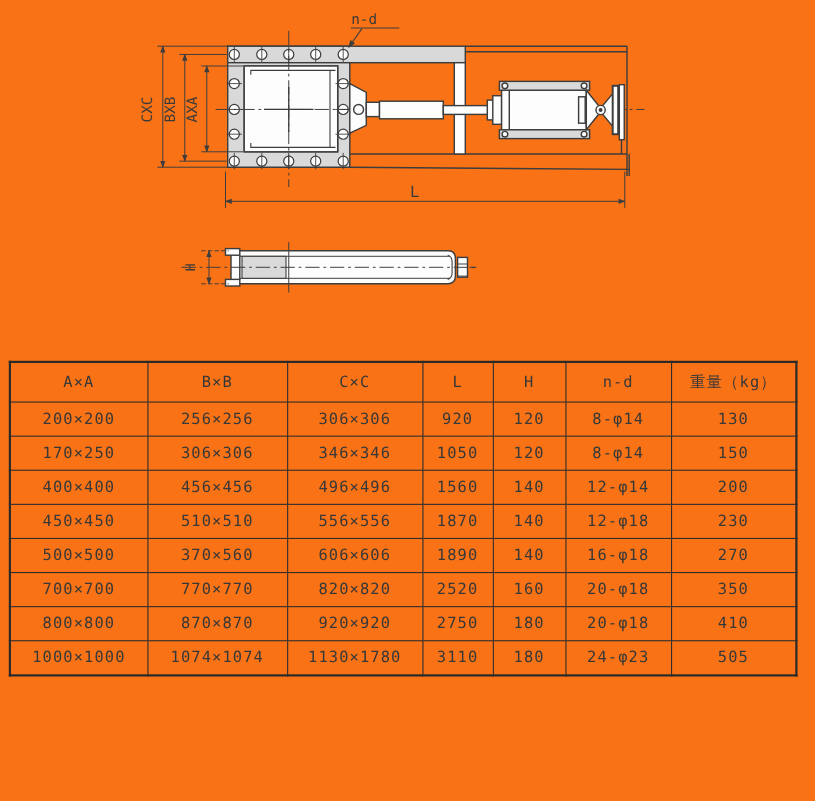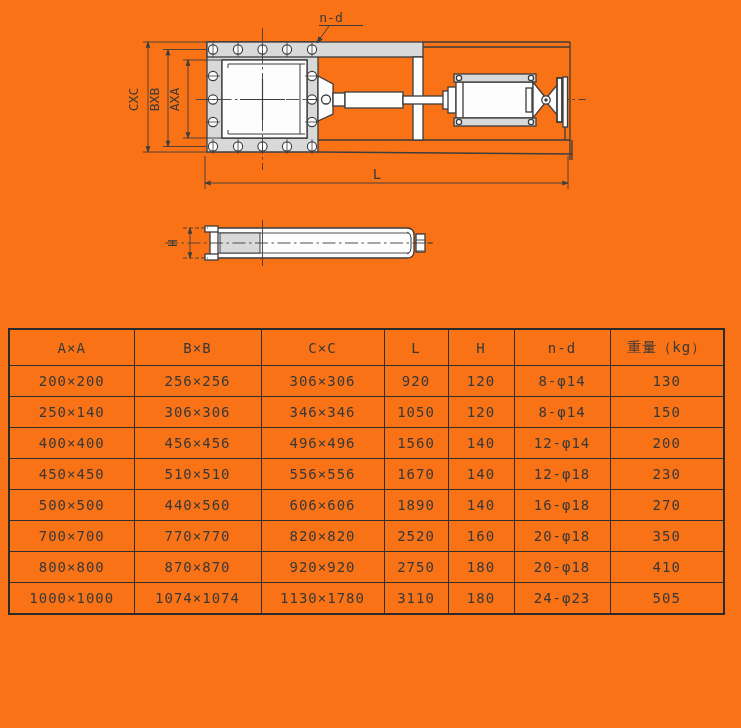--- a/index.html
+++ b/index.html
@@ -213,49 +213,49 @@
           <tr>
             <td>200×200</td>
             <td>256×256</td>
             <td>306×306</td>
             <td>920</td>
             <td>120</td>
             <td>8-φ14</td>
             <td>130</td>
           </tr>
           <tr>
-            <td>250×140</td>
+            <td>170×250</td>
             <td>306×306</td>
             <td>346×346</td>
             <td>1050</td>
             <td>120</td>
             <td>8-φ14</td>
             <td>150</td>
           </tr>
           <tr>
             <td>400×400</td>
             <td>456×456</td>
             <td>496×496</td>
             <td>1560</td>
             <td>140</td>
             <td>12-φ14</td>
             <td>200</td>
           </tr>
           <tr>
             <td>450×450</td>
             <td>510×510</td>
             <td>556×556</td>
-            <td>1670</td>
+            <td>1870</td>
             <td>140</td>
             <td>12-φ18</td>
             <td>230</td>
           </tr>
           <tr>
             <td>500×500</td>
-            <td>440×560</td>
+            <td>370×560</td>
             <td>606×606</td>
             <td>1890</td>
             <td>140</td>
             <td>16-φ18</td>
             <td>270</td>
           </tr>
           <tr>
             <td>700×700</td>
             <td>770×770</td>
             <td>820×820</td>

